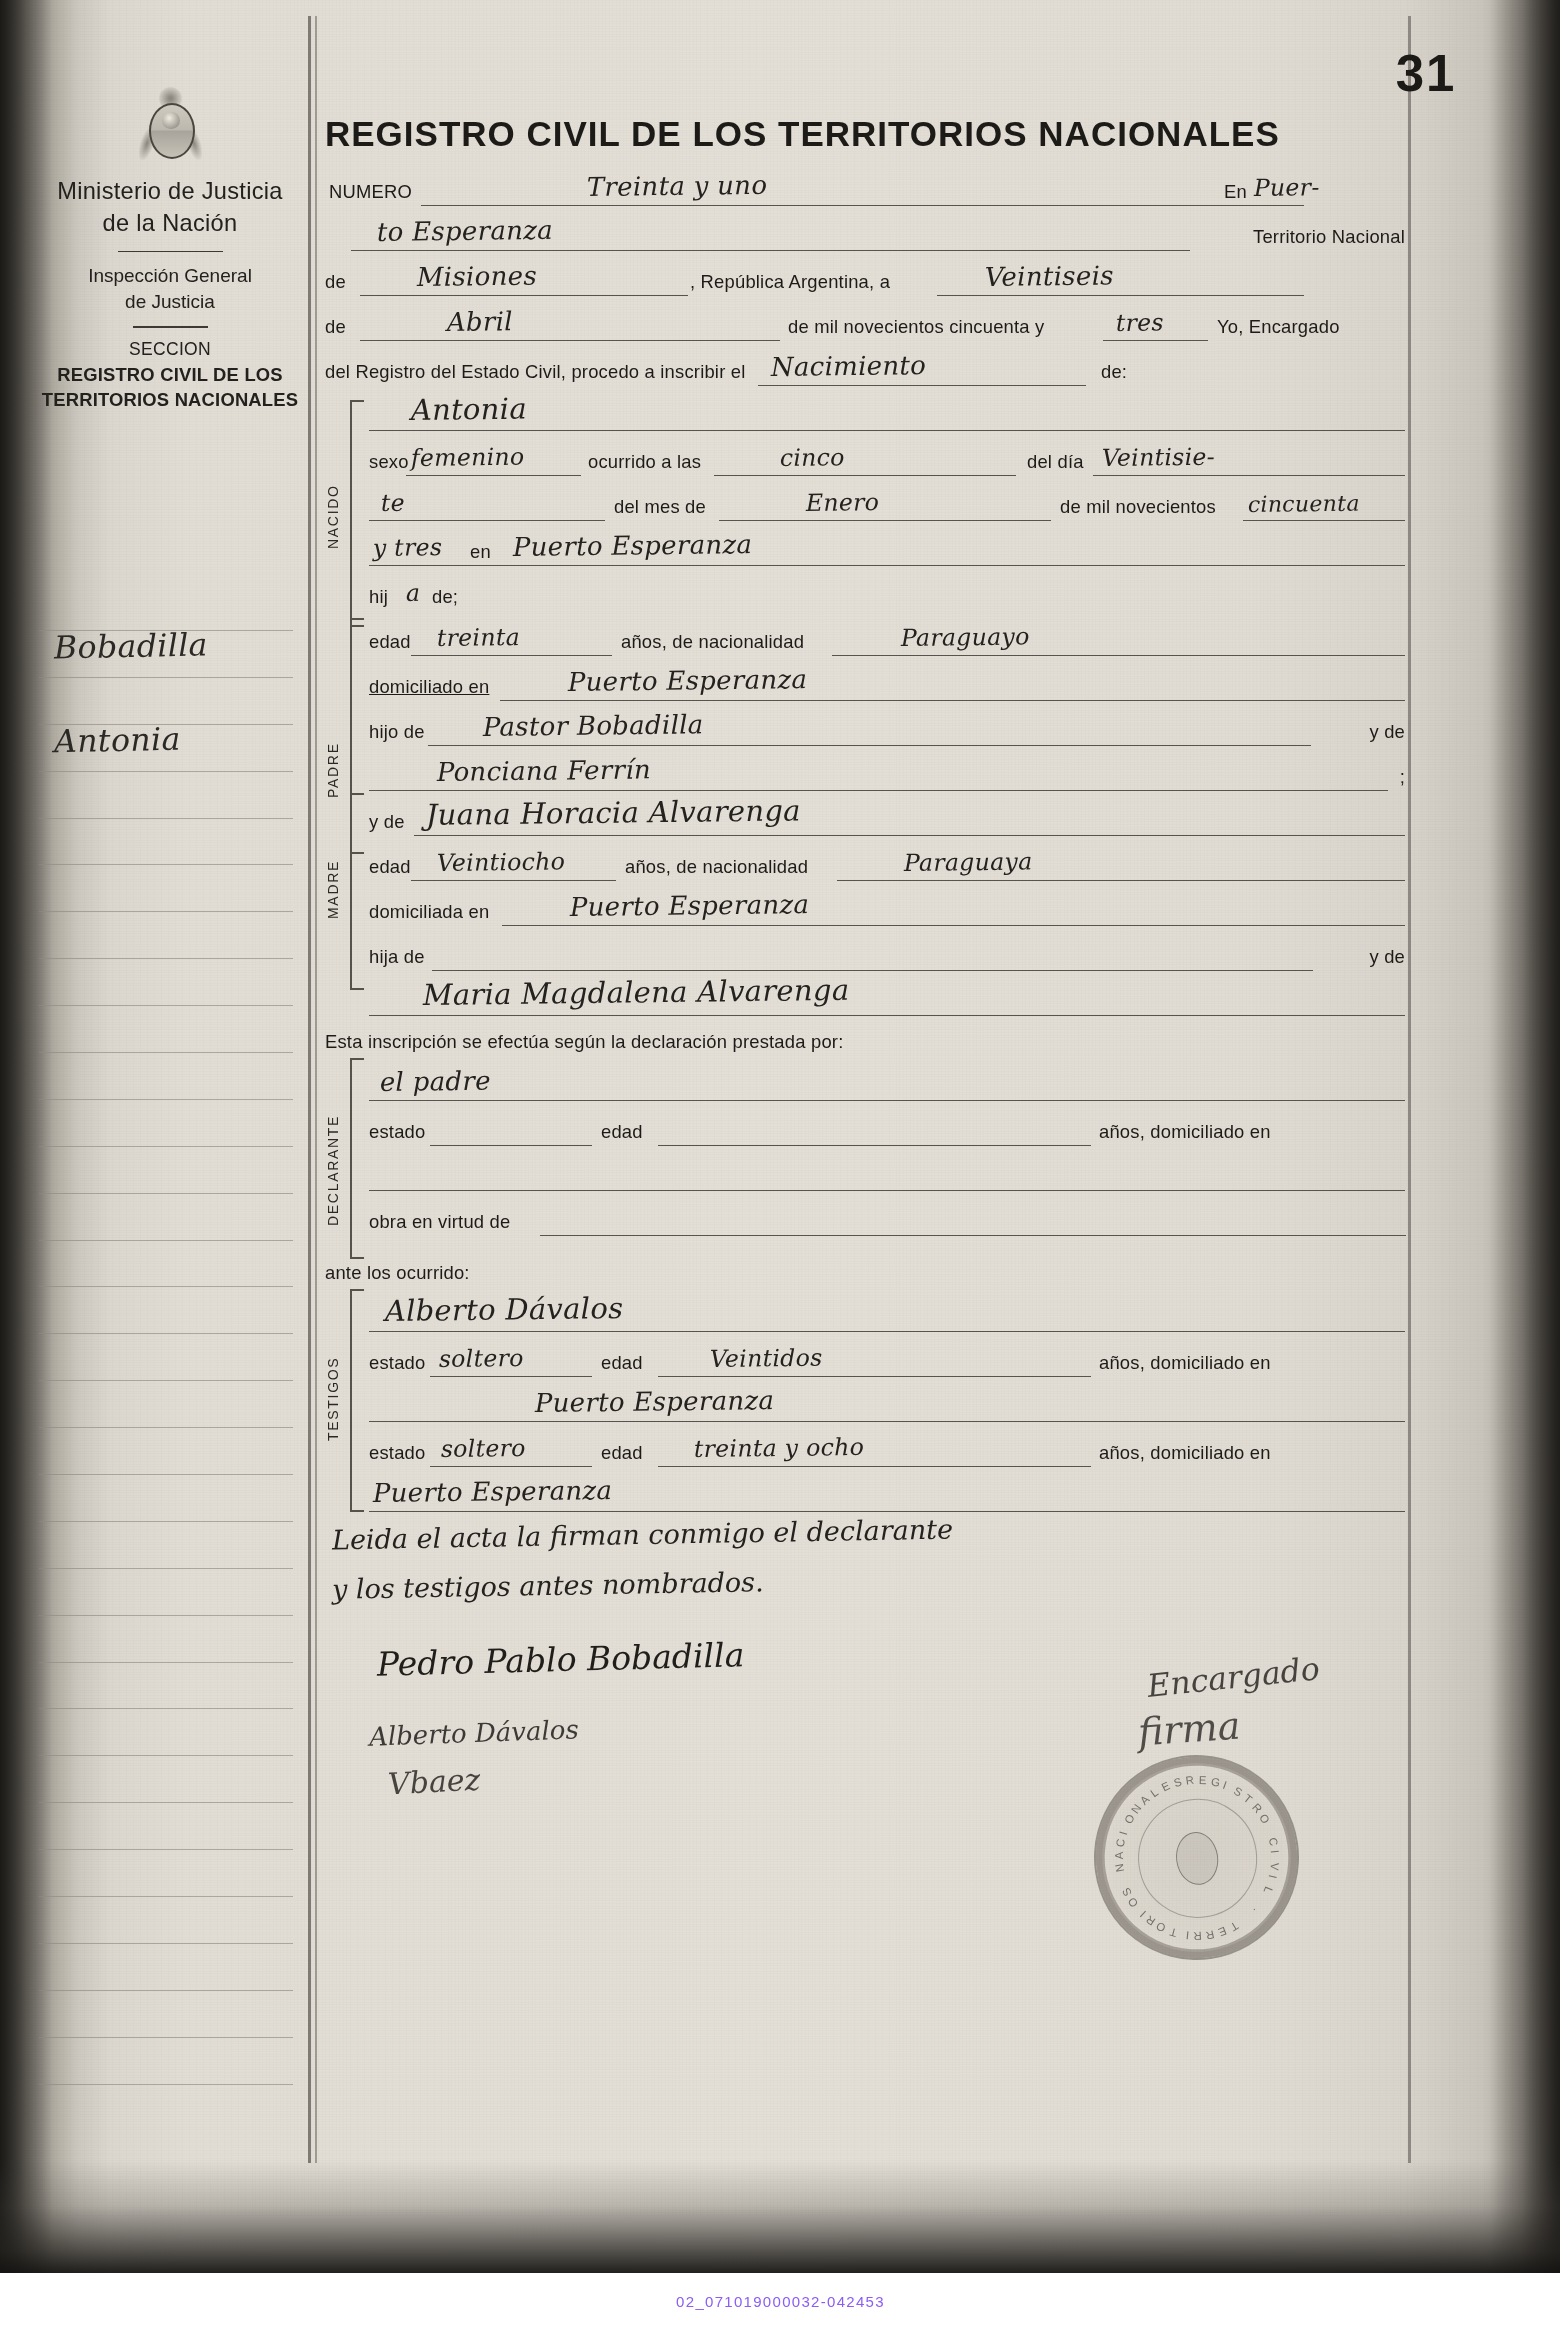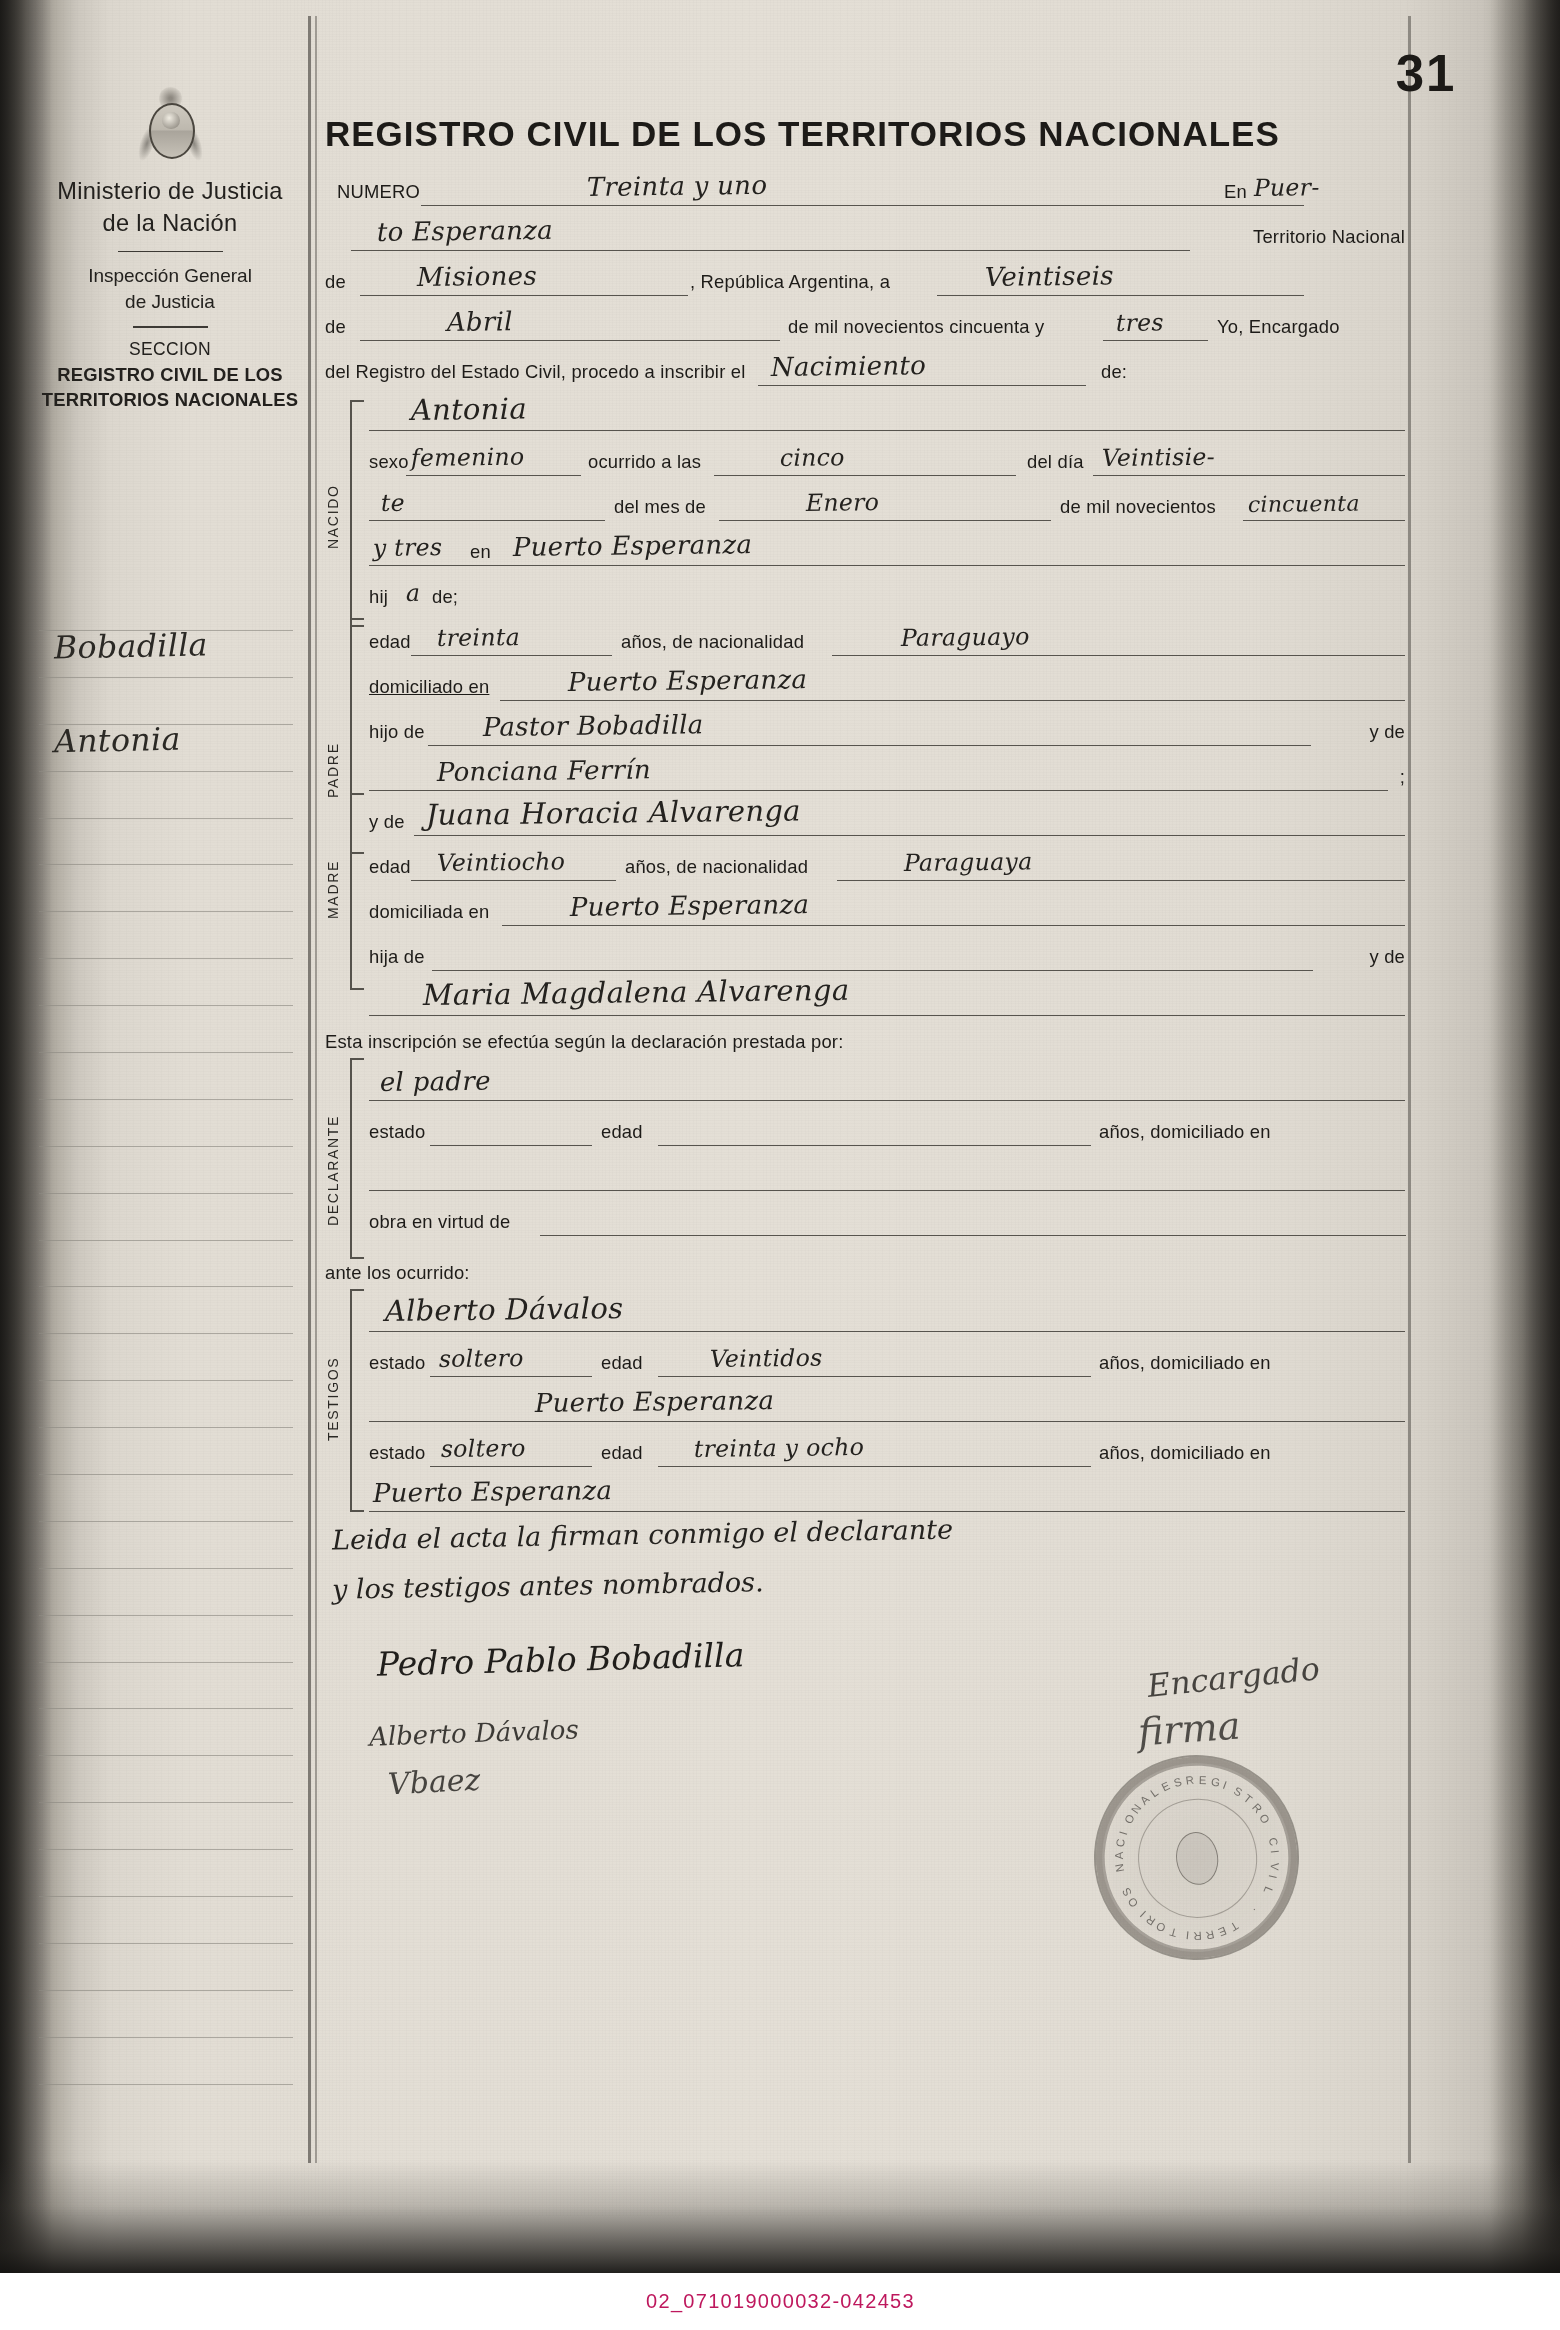--- a/index.html
+++ b/index.html
@@ -62,23 +62,23 @@
     position: absolute;
     left: 0; top: 2273px;
     width: 1561px; height: 57px;
     background: #ffffff;
     display: flex;
     align-items: center;
     justify-content: center;
   }
   #footer .fname {
     font-family: "Liberation Sans", sans-serif;
-    font-size: 20px;
+    font-size: 15px;
     letter-spacing: 1.3px;
-    color: #be185d;
+    color: #8b5cf6;
   }
 
   
   .vrule {
     position: absolute;
     top: 15.7px;
     width: 2.6px;
     height: 2147px;
     background: #5d5a54;
     opacity: .75;
@@ -414,21 +414,21 @@
       <div class="rl"></div>
   </div>
   <div class="hand-margin" id="hand-surname">Bobadilla</div>
   <div class="hand-margin" id="hand-given">Antonia</div>
 
   <div id="form">
 
     <div id="form-title">REGISTRO CIVIL DE LOS TERRITORIOS NACIONALES</div>
 
     <div class="row">
-      <div class="lbl" style="left:12px;">NUMERO</div>
+      <div class="lbl" style="left:4px;">NUMERO</div>
       <div class="line" style="left:96px; width:883px;"></div>
       <div class="hand" style="left:262px;">Treinta y uno</div>
       <div class="lbl" style="left:899px;">En</div>
       <div class="hand sm" style="left:929px;">Puer-</div>
     </div>
 
     <div class="row">
       <div class="line" style="left:26px; width:839px;"></div>
       <div class="hand" style="left:52px;">to Esperanza</div>
       <div class="lbl" style="right:0;">Territorio Nacional</div>

